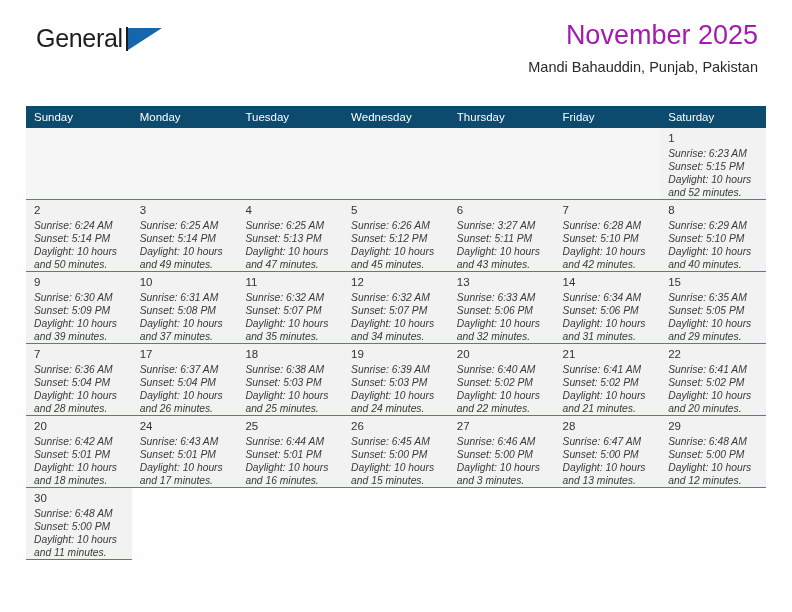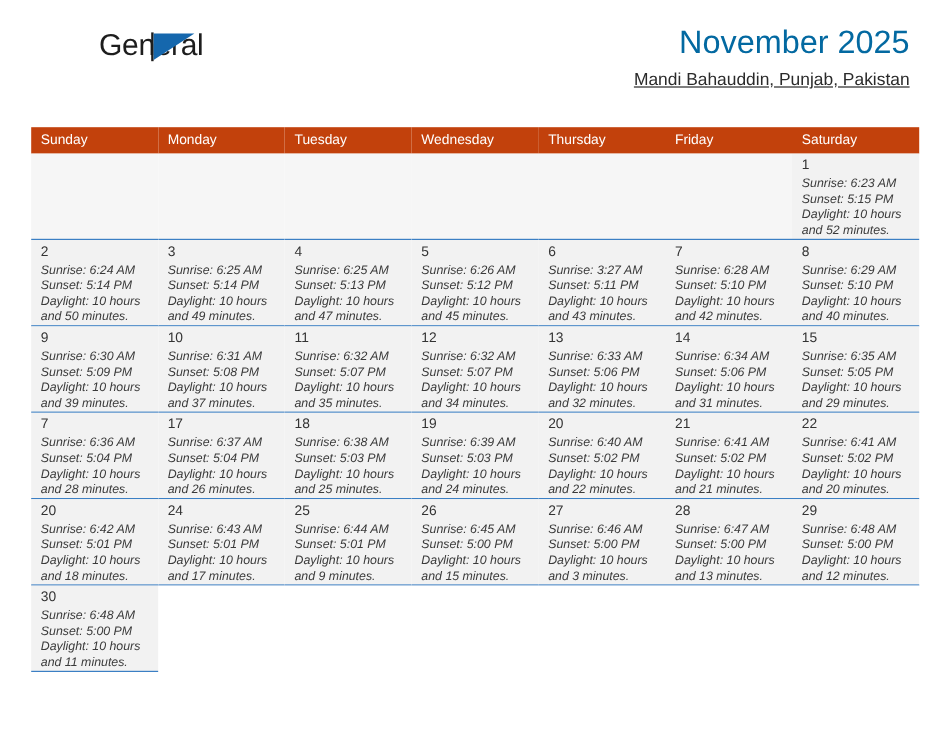--- a/index.html
+++ b/index.html
@@ -26,21 +26,20 @@
   .header {
     position: relative;
     height: 78px;
   }
   .logo {
     position: absolute;
     left: 10px;
     top: 26px;
     width: 180px;
     height: 56px;
-    text-align: center;
   }
   .logo-general {
     font-size: 25px;
     letter-spacing: -0.3px;
     color: #1d1d1d;
     line-height: 1;
     display: block;
   }
   .logo-blue {
     font-size: 25px;
@@ -70,43 +69,42 @@
 
   .titles {
     position: absolute;
     right: 8px;
     top: 20px;
     text-align: right;
   }
   .cal-title {
     font-size: 27px;
     font-weight: normal;
-    color: #0369a1;
+    color: #a21caf;
     line-height: 1.15;
     white-space: nowrap;
   }
   .cal-subtitle {
     font-size: 14.5px;
     color: #2a2a2a;
     margin-top: 8px;
     white-space: nowrap;
-    text-decoration: underline;
   }
 
   
   .calendar {
     position: absolute;
     left: 26px;
     top: 106px;
     width: 740px;
     border-collapse: collapse;
     table-layout: fixed;
   }
   .calendar th {
-    background: #c2410c;
+    background: #0c4a6e;
     color: #ffffff;
     font-size: 11.5px;
     font-weight: normal;
     text-align: left;
     padding: 5px 0 5px 8px;
     height: 12px;
     border: none;
   }
   .calendar td {
     vertical-align: top;
@@ -464,21 +462,21 @@
               </div>
             </div>
           </td>
           <td>
             <div class="cell shaded">
               <div class="daynum">25</div>
               <div class="info">
                 <div>Sunrise: 6:44 AM</div>
                 <div>Sunset: 5:01 PM</div>
                 <div>Daylight: 10 hours</div>
-                <div>and 9 minutes.</div>
+                <div>and 16 minutes.</div>
               </div>
             </div>
           </td>
           <td>
             <div class="cell shaded">
               <div class="daynum">26</div>
               <div class="info">
                 <div>Sunrise: 6:45 AM</div>
                 <div>Sunset: 5:00 PM</div>
                 <div>Daylight: 10 hours</div>

